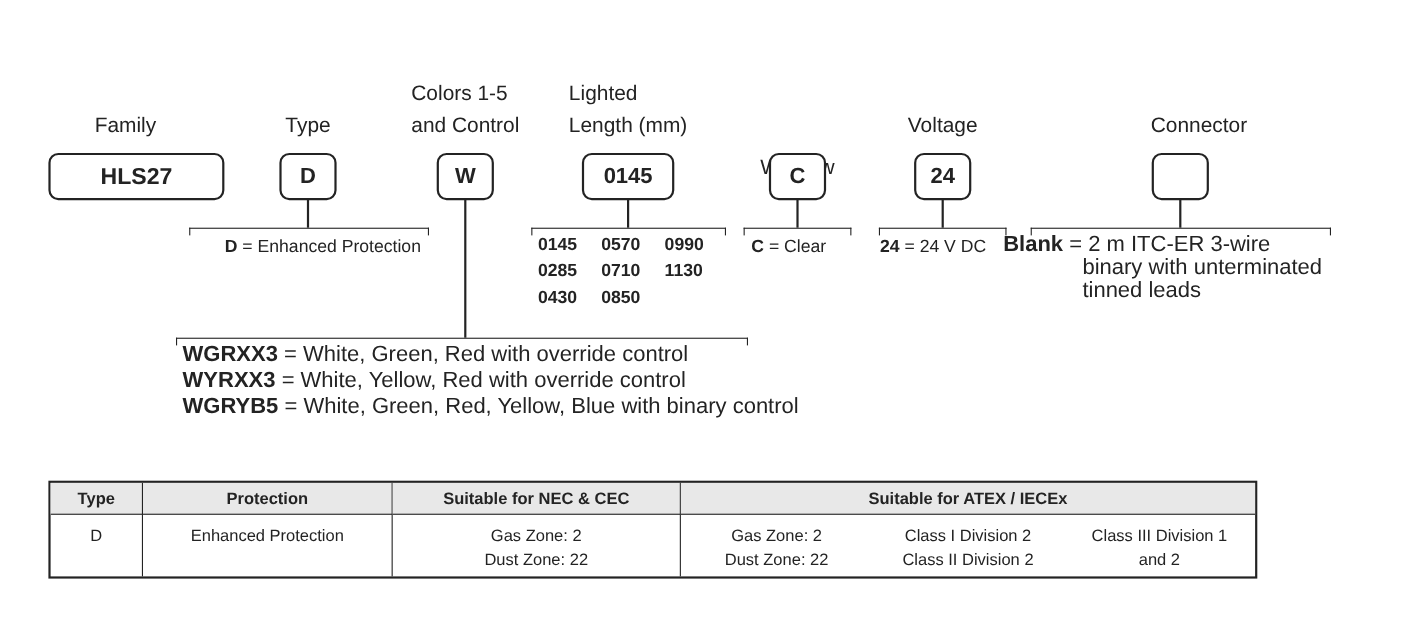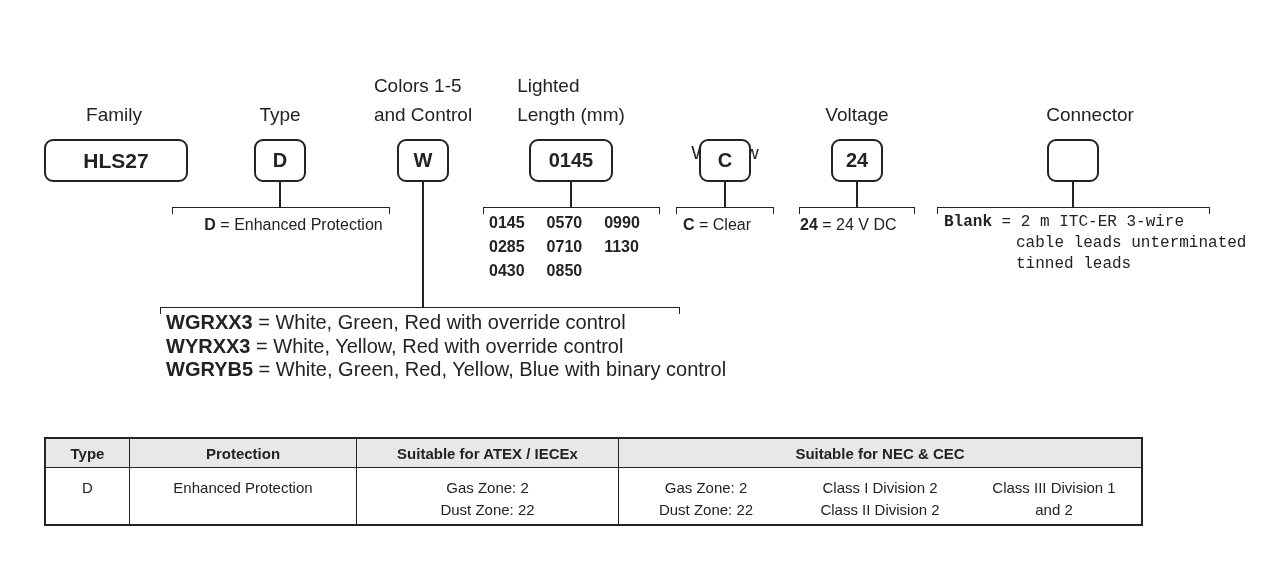--- a/index.html
+++ b/index.html
@@ -49,21 +49,21 @@
     <div>and Control</div>
   </div>
   <div class="lbl" style="left:571px;top:71px;">
     <div>Lighted</div>
     <div>Length (mm)</div>
   </div>
   <div class="lbl" style="left:725px;top:100px;margin-top:38px;">Window</div>
   <div class="lbl" style="left:857px;top:100px;">Voltage</div>
   <div class="lbl" style="left:1073px;top:100px;margin-left:17px;">Connector</div>
 
-  <div class="code-box" style="left:44px;top:139px;width:144px;height:43px;font-size:21px;">HLS27</div>
+  <div class="code-box" style="left:44px;top:139px;width:160px;height:43px;font-size:21px;">HLS27</div>
   <div class="code-box" style="left:254px;top:139px;width:52px;height:43px;">D</div>
   <div class="code-box" style="left:397px;top:139px;width:52px;height:43px;">W</div>
   <div class="code-box" style="left:529px;top:139px;width:84px;height:43px;">0145</div>
   <div class="code-box" style="left:699px;top:139px;width:52px;height:43px;">C</div>
   <div class="code-box" style="left:831px;top:139px;width:52px;height:43px;">24</div>
   <div class="code-box" style="left:1047px;top:139px;width:52px;height:43px;"></div>
 
   <div class="stub" style="left:279px;top:181px;height:26px;"></div>
   <div class="stub" style="left:422px;top:181px;height:126px;"></div>
   <div class="stub" style="left:570px;top:181px;height:26px;"></div>
@@ -106,32 +106,32 @@
   </div>
 
   <div class="note" style="left:683px;top:213px;font-size:16px;">
     <b>C</b><span> = Clear</span>
   </div>
 
   <div class="note" style="left:800px;top:213px;font-size:16px;">
     <b>24</b><span> = 24 V DC</span>
   </div>
 
-  <div class="note conn-note" style="left:944px;top:212px;font-size:16px;font-family:Liberation Mono, monospace;">
+  <div class="note conn-note" style="left:912px;top:212px;font-size:20px;">
     <div><b>Blank</b><span> = 2 m ITC-ER 3-wire</span></div>
-    <div class="conn-indent">cable leads unterminated</div>
+    <div class="conn-indent">binary with unterminated</div>
     <div class="conn-indent">tinned leads</div>
   </div>
 
   <div class="ptable">
     <div class="trow thead">
       <div class="cell">Type</div>
       <div class="cell">Protection</div>
+      <div class="cell">Suitable for NEC &amp; CEC</div>
       <div class="cell">Suitable for ATEX / IECEx</div>
-      <div class="cell">Suitable for NEC &amp; CEC</div>
     </div>
     <div class="trow tbody">
       <div class="cell">D</div>
       <div class="cell">Enhanced Protection</div>
       <div class="cell">
         <div>Gas Zone: 2</div>
         <div>Dust Zone: 22</div>
       </div>
       <div class="cell nec-cell">
         <div class="nec-block">

